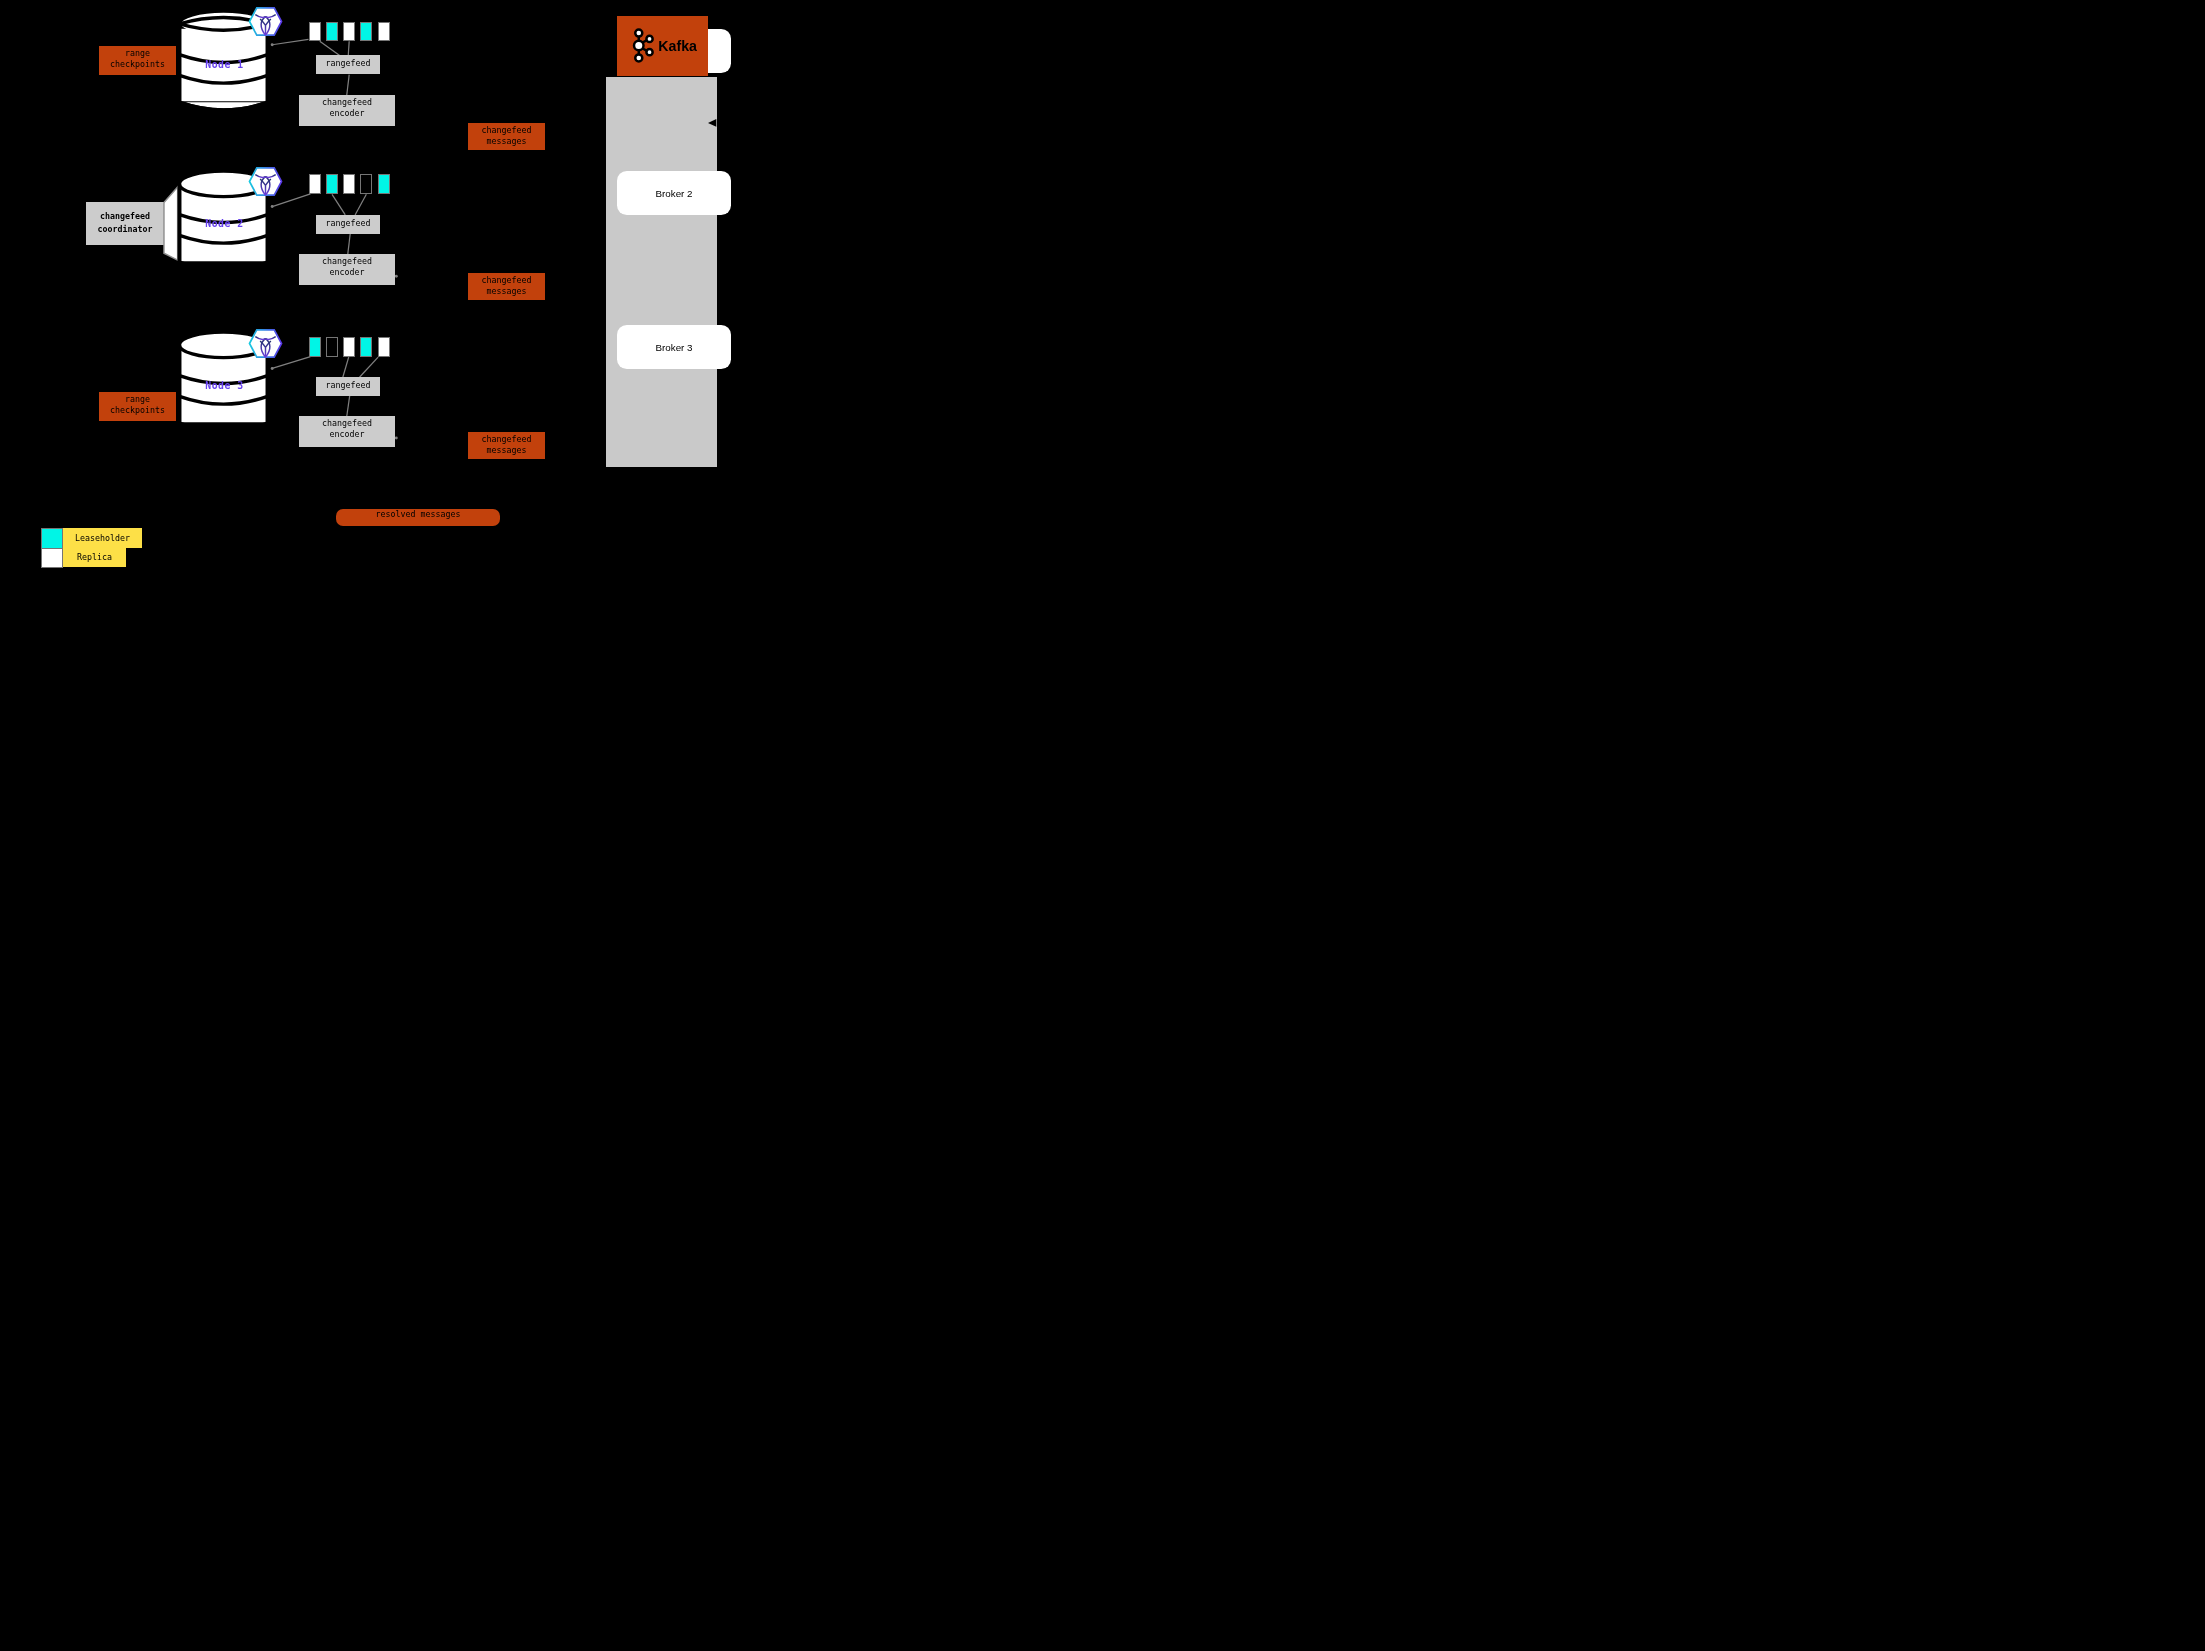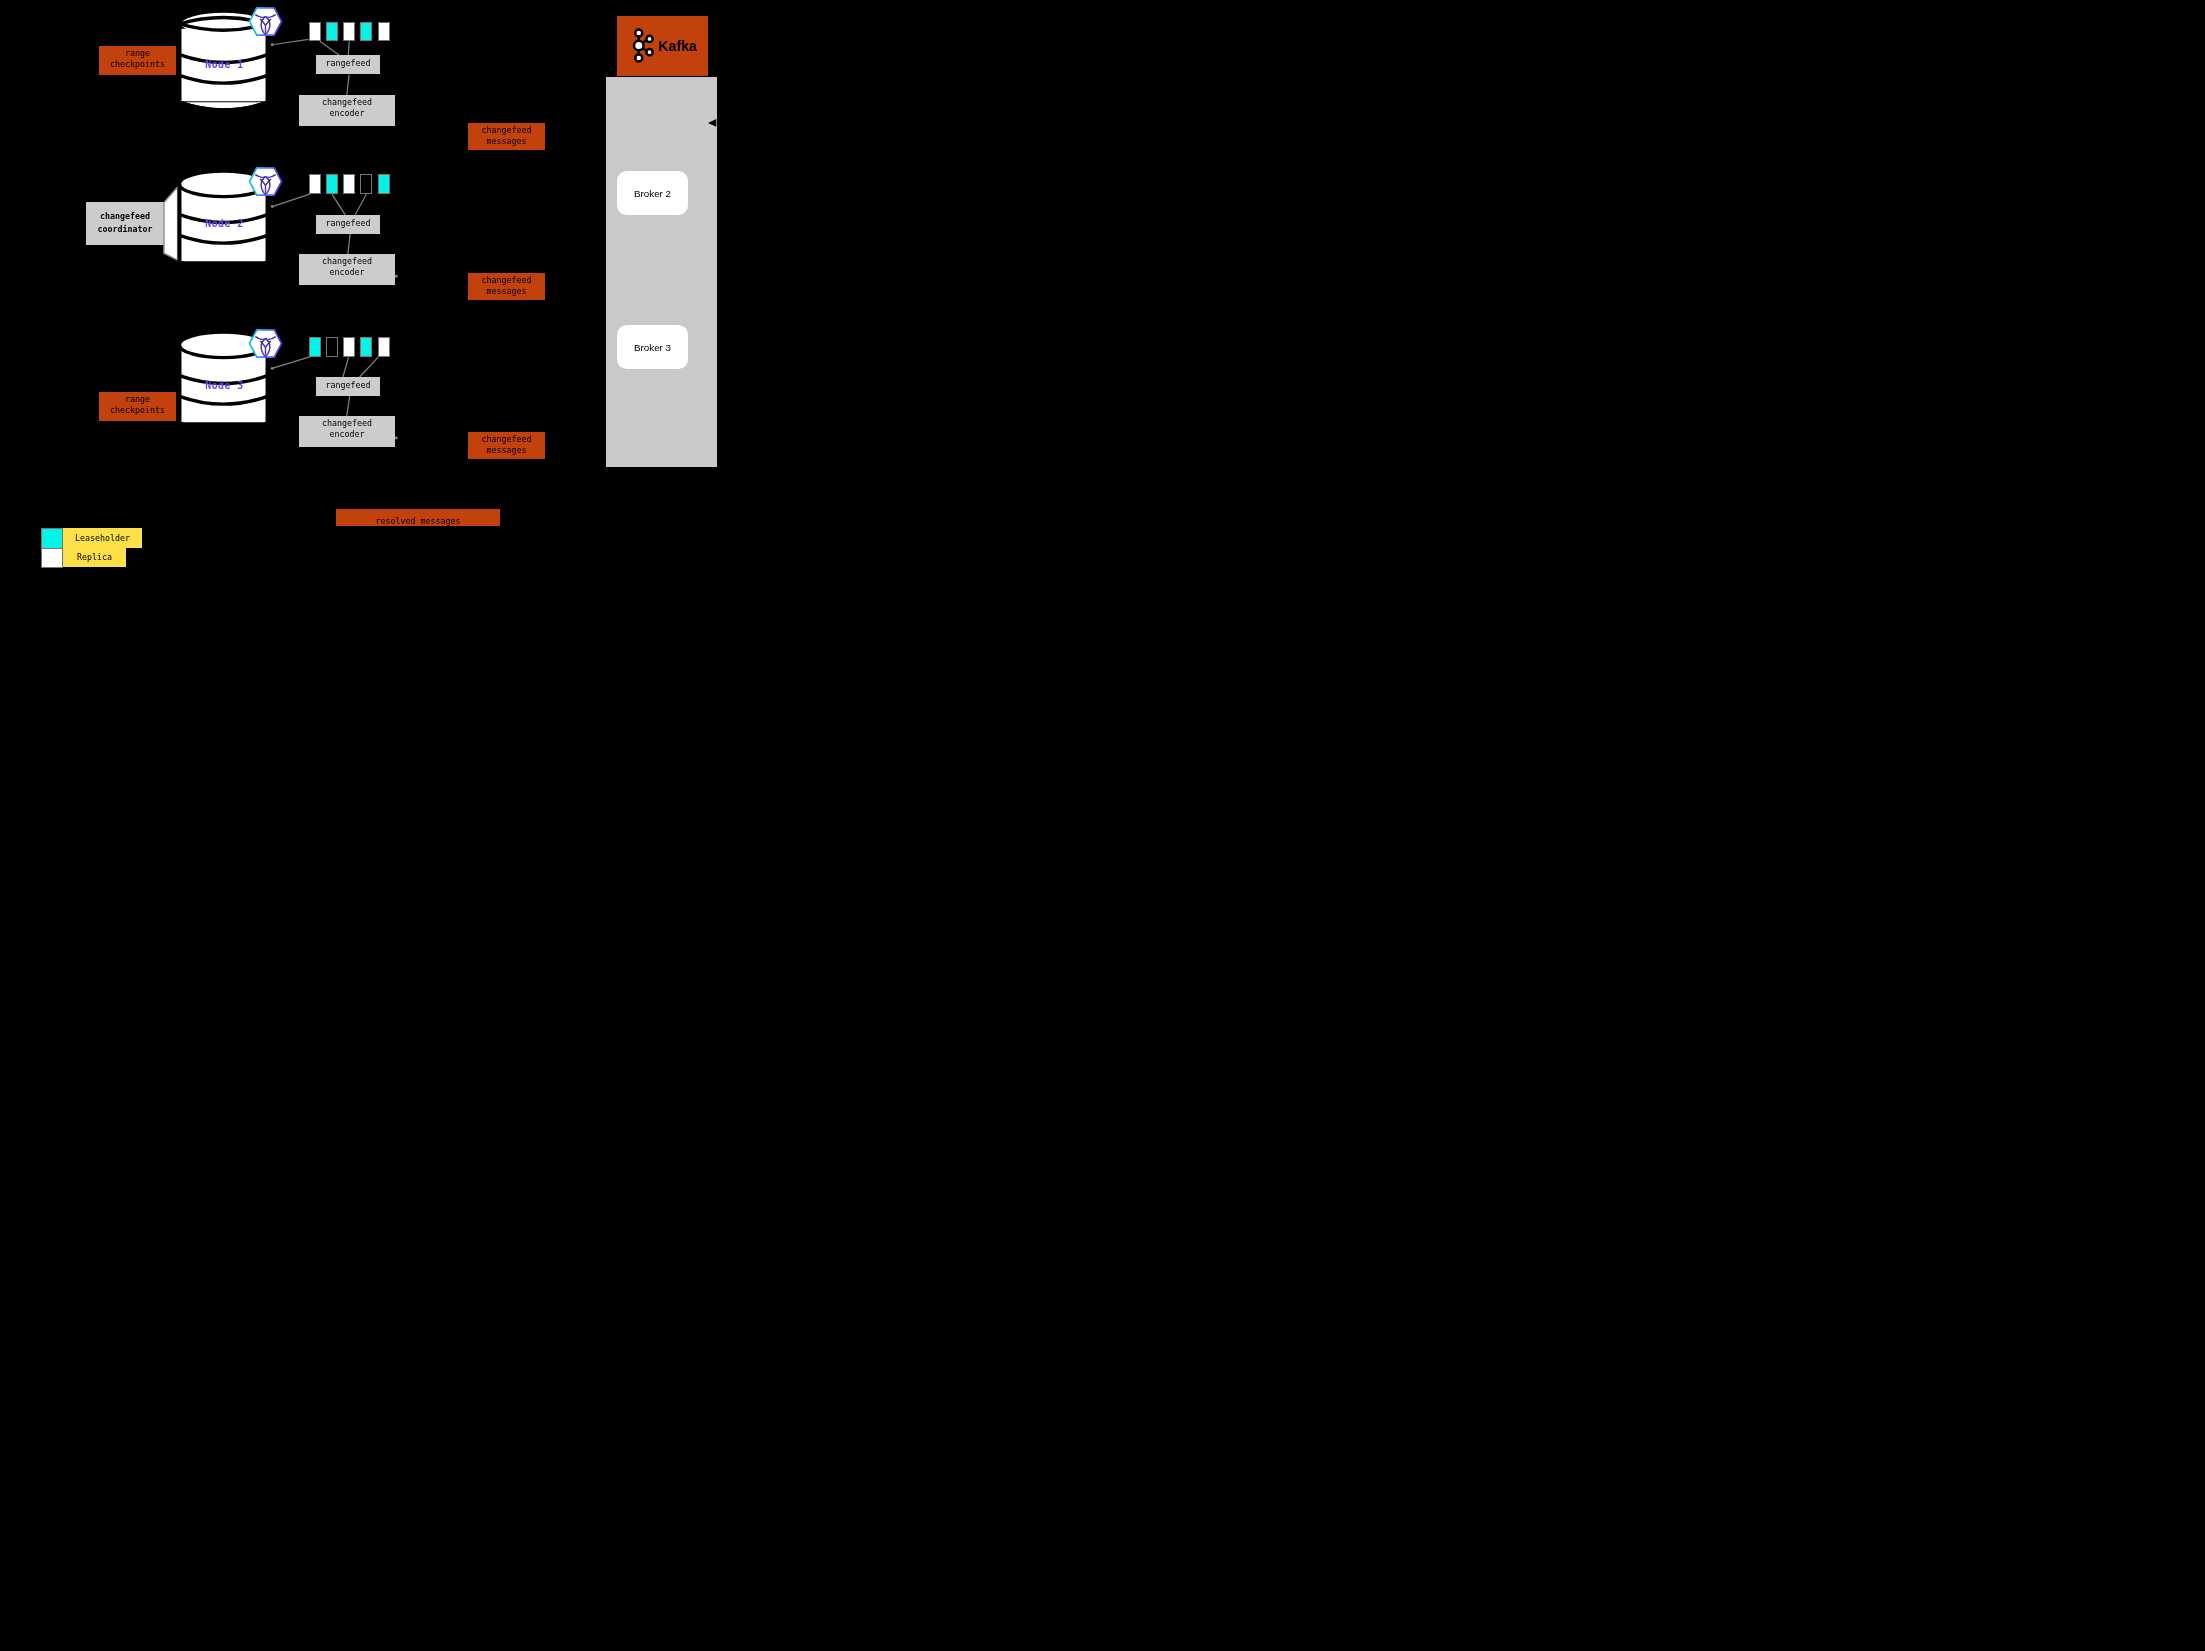--- a/index.html
+++ b/index.html
@@ -12,24 +12,24 @@
   .abs{position:absolute;}
   .whitebox{background:#c2410c;color:#000;text-align:center;}
   .graybox{background:var(--boxgray);color:#000;text-align:center;}
   .lbl2{font-size:8.3px;line-height:11.8px;padding-top:1.5px;}
   .lbl1{font-size:8.3px;line-height:17.6px;}
   .node-label{color:var(--purple);font-weight:bold;font-size:9.8px;text-align:center;letter-spacing:0.5px;margin-top:12px;}
   .sq{position:absolute;width:11.8px;height:19.6px;border:1.5px solid #757575;box-sizing:border-box;}
   .sq[data-state="leaseholder"]{background:var(--teal);}
   .sq[data-state="replica"]{background:var(--replica);}
   .sq[data-state="empty"]{background:transparent;}
-  .broker{position:absolute;left:10.3px;width:71px;height:44px;background:#fff;border-radius:9.8px;
+  .broker{position:absolute;left:10.3px;width:114px;height:44px;background:#fff;border-radius:9.8px;
     display:flex;align-items:center;justify-content:center;
     font-family:"Liberation Sans",sans-serif;font-size:9.8px;color:#000;}
-  .pill{border-radius:0;display:flex;align-items:flex-end;justify-content:center;font-size:8.3px;}
+  .pill{border-radius:7px;display:flex;align-items:flex-start;justify-content:center;font-size:8.3px;}
   .legend-sw{position:absolute;border:1.5px solid #757575;box-sizing:border-box;}
   .legend-lb{position:absolute;background:#fde047;color:#000;font-size:8.3px;display:flex;align-items:center;justify-content:center;}
   .coord{font-weight:bold;font-size:8.3px;line-height:12.7px;padding-top:7.8px;}
   svg{display:block;}
 </style>
 </head>
 <body>
 
 <div id="canvas">
 

